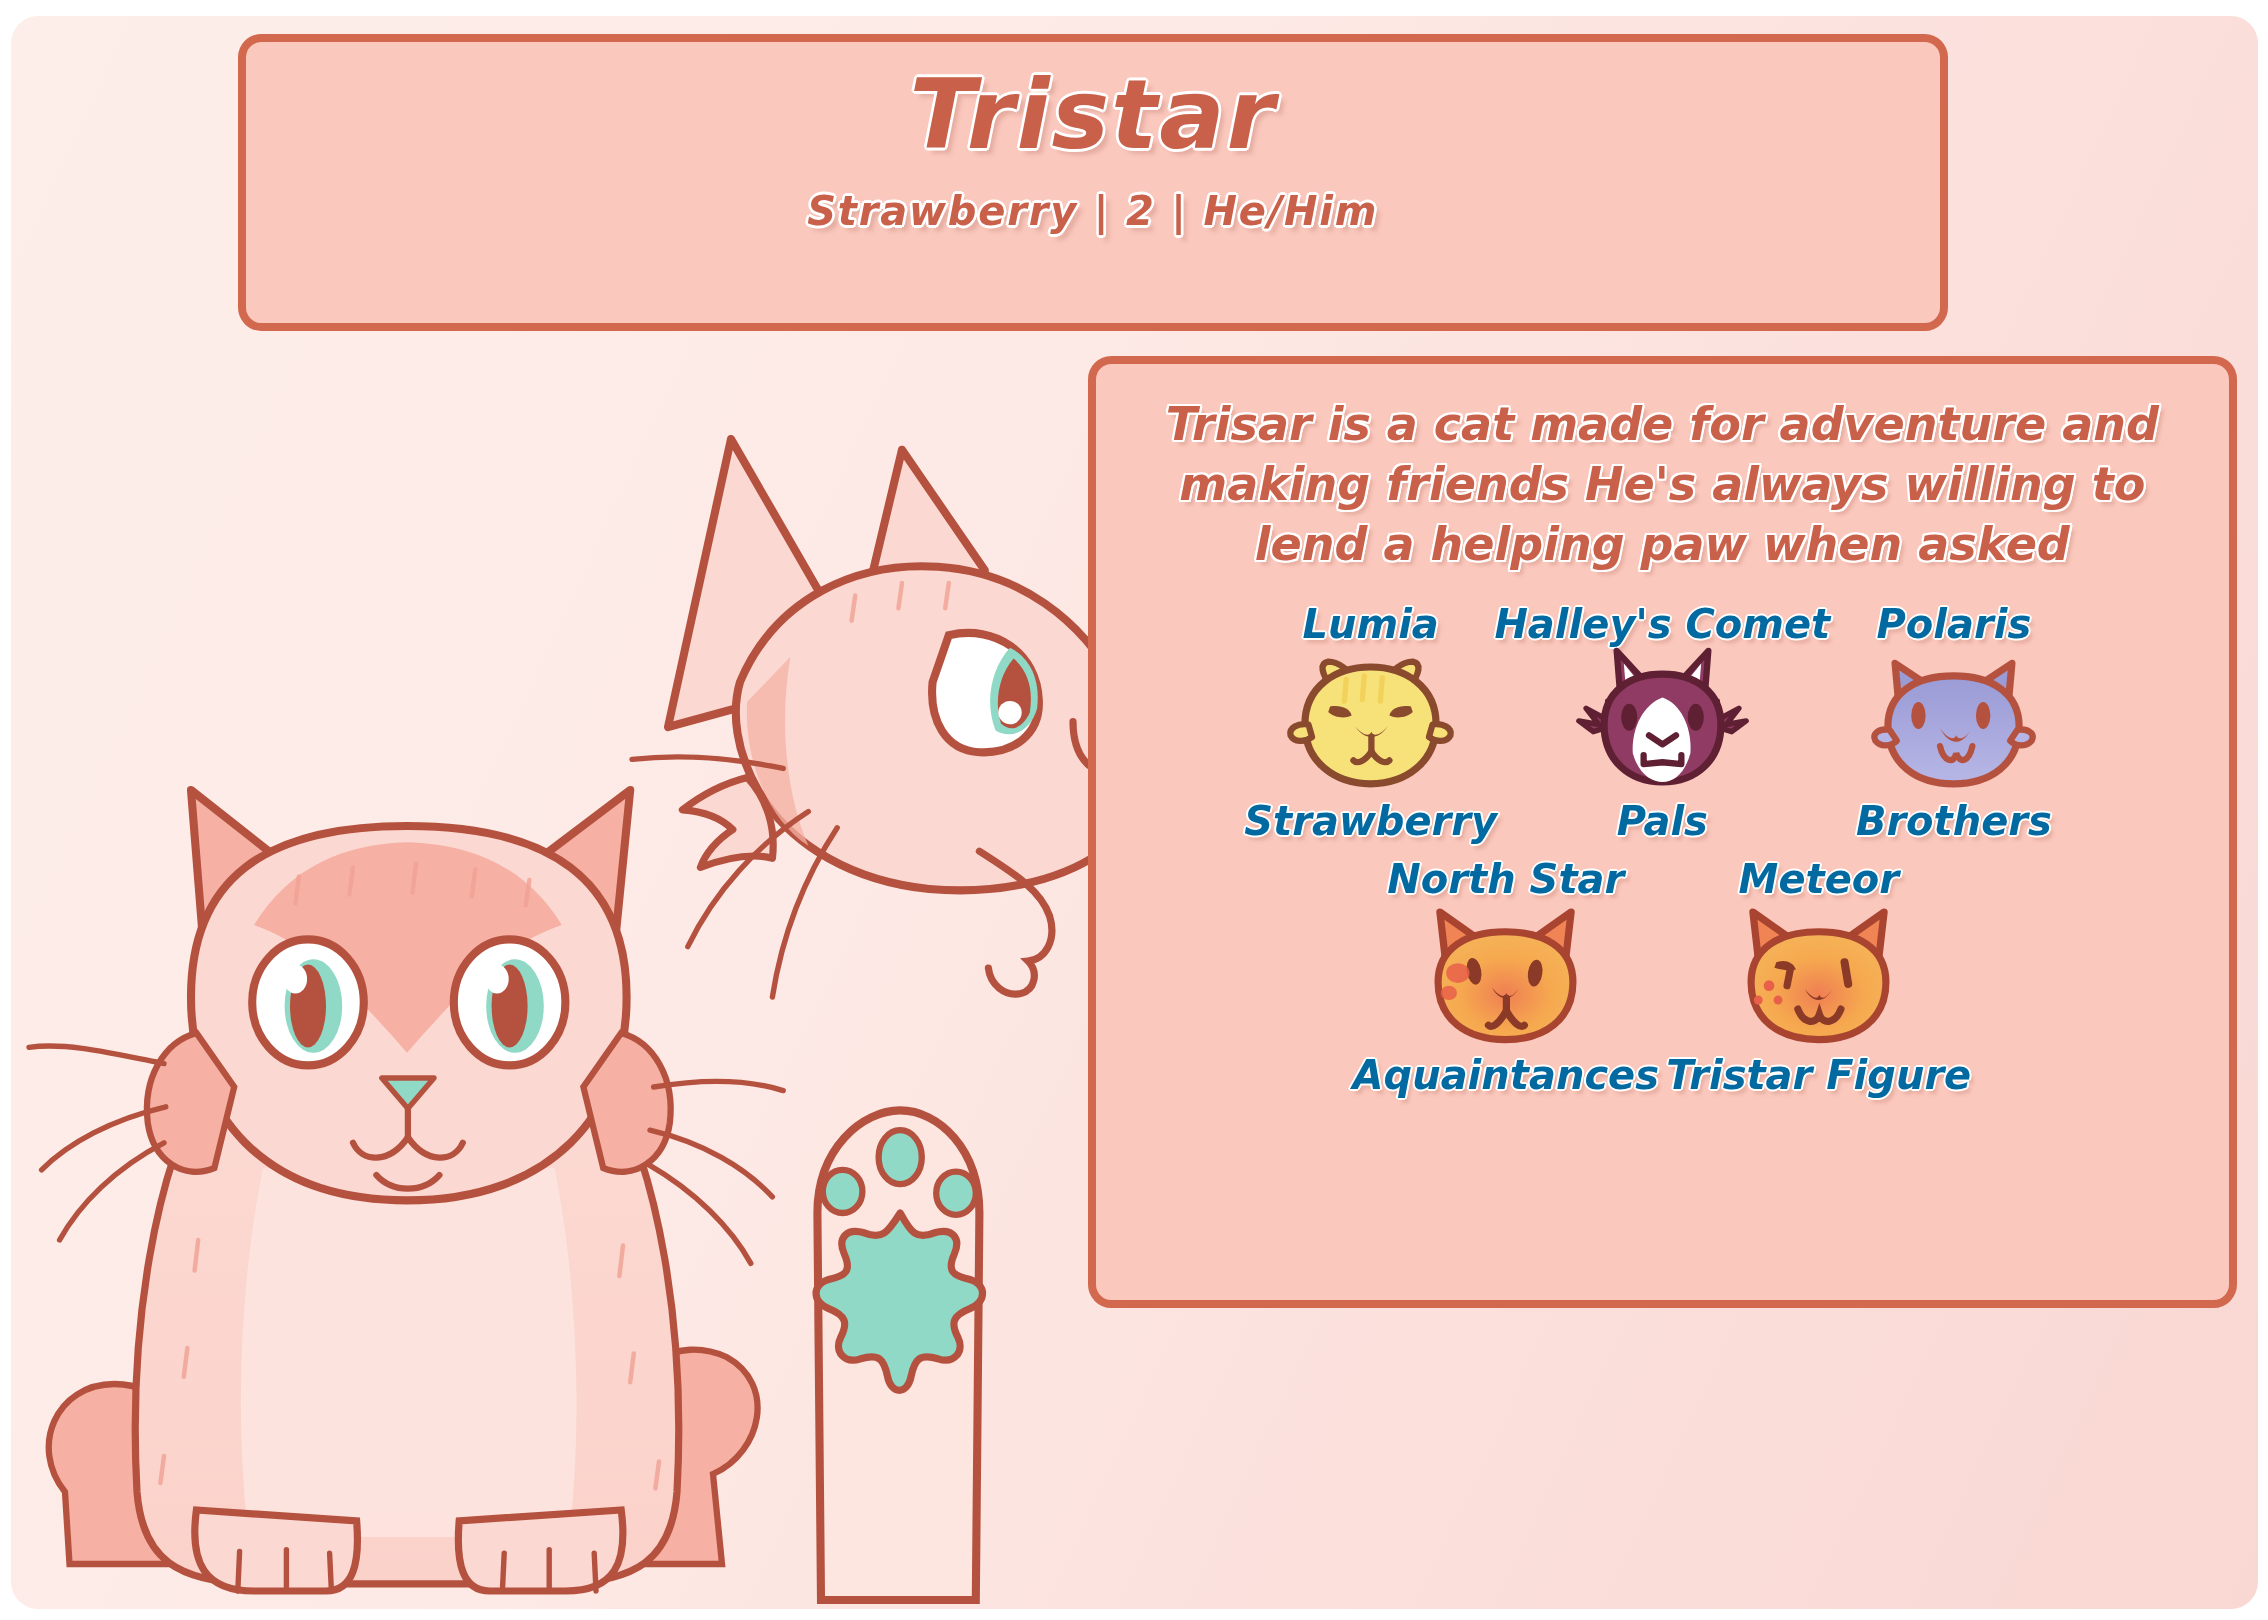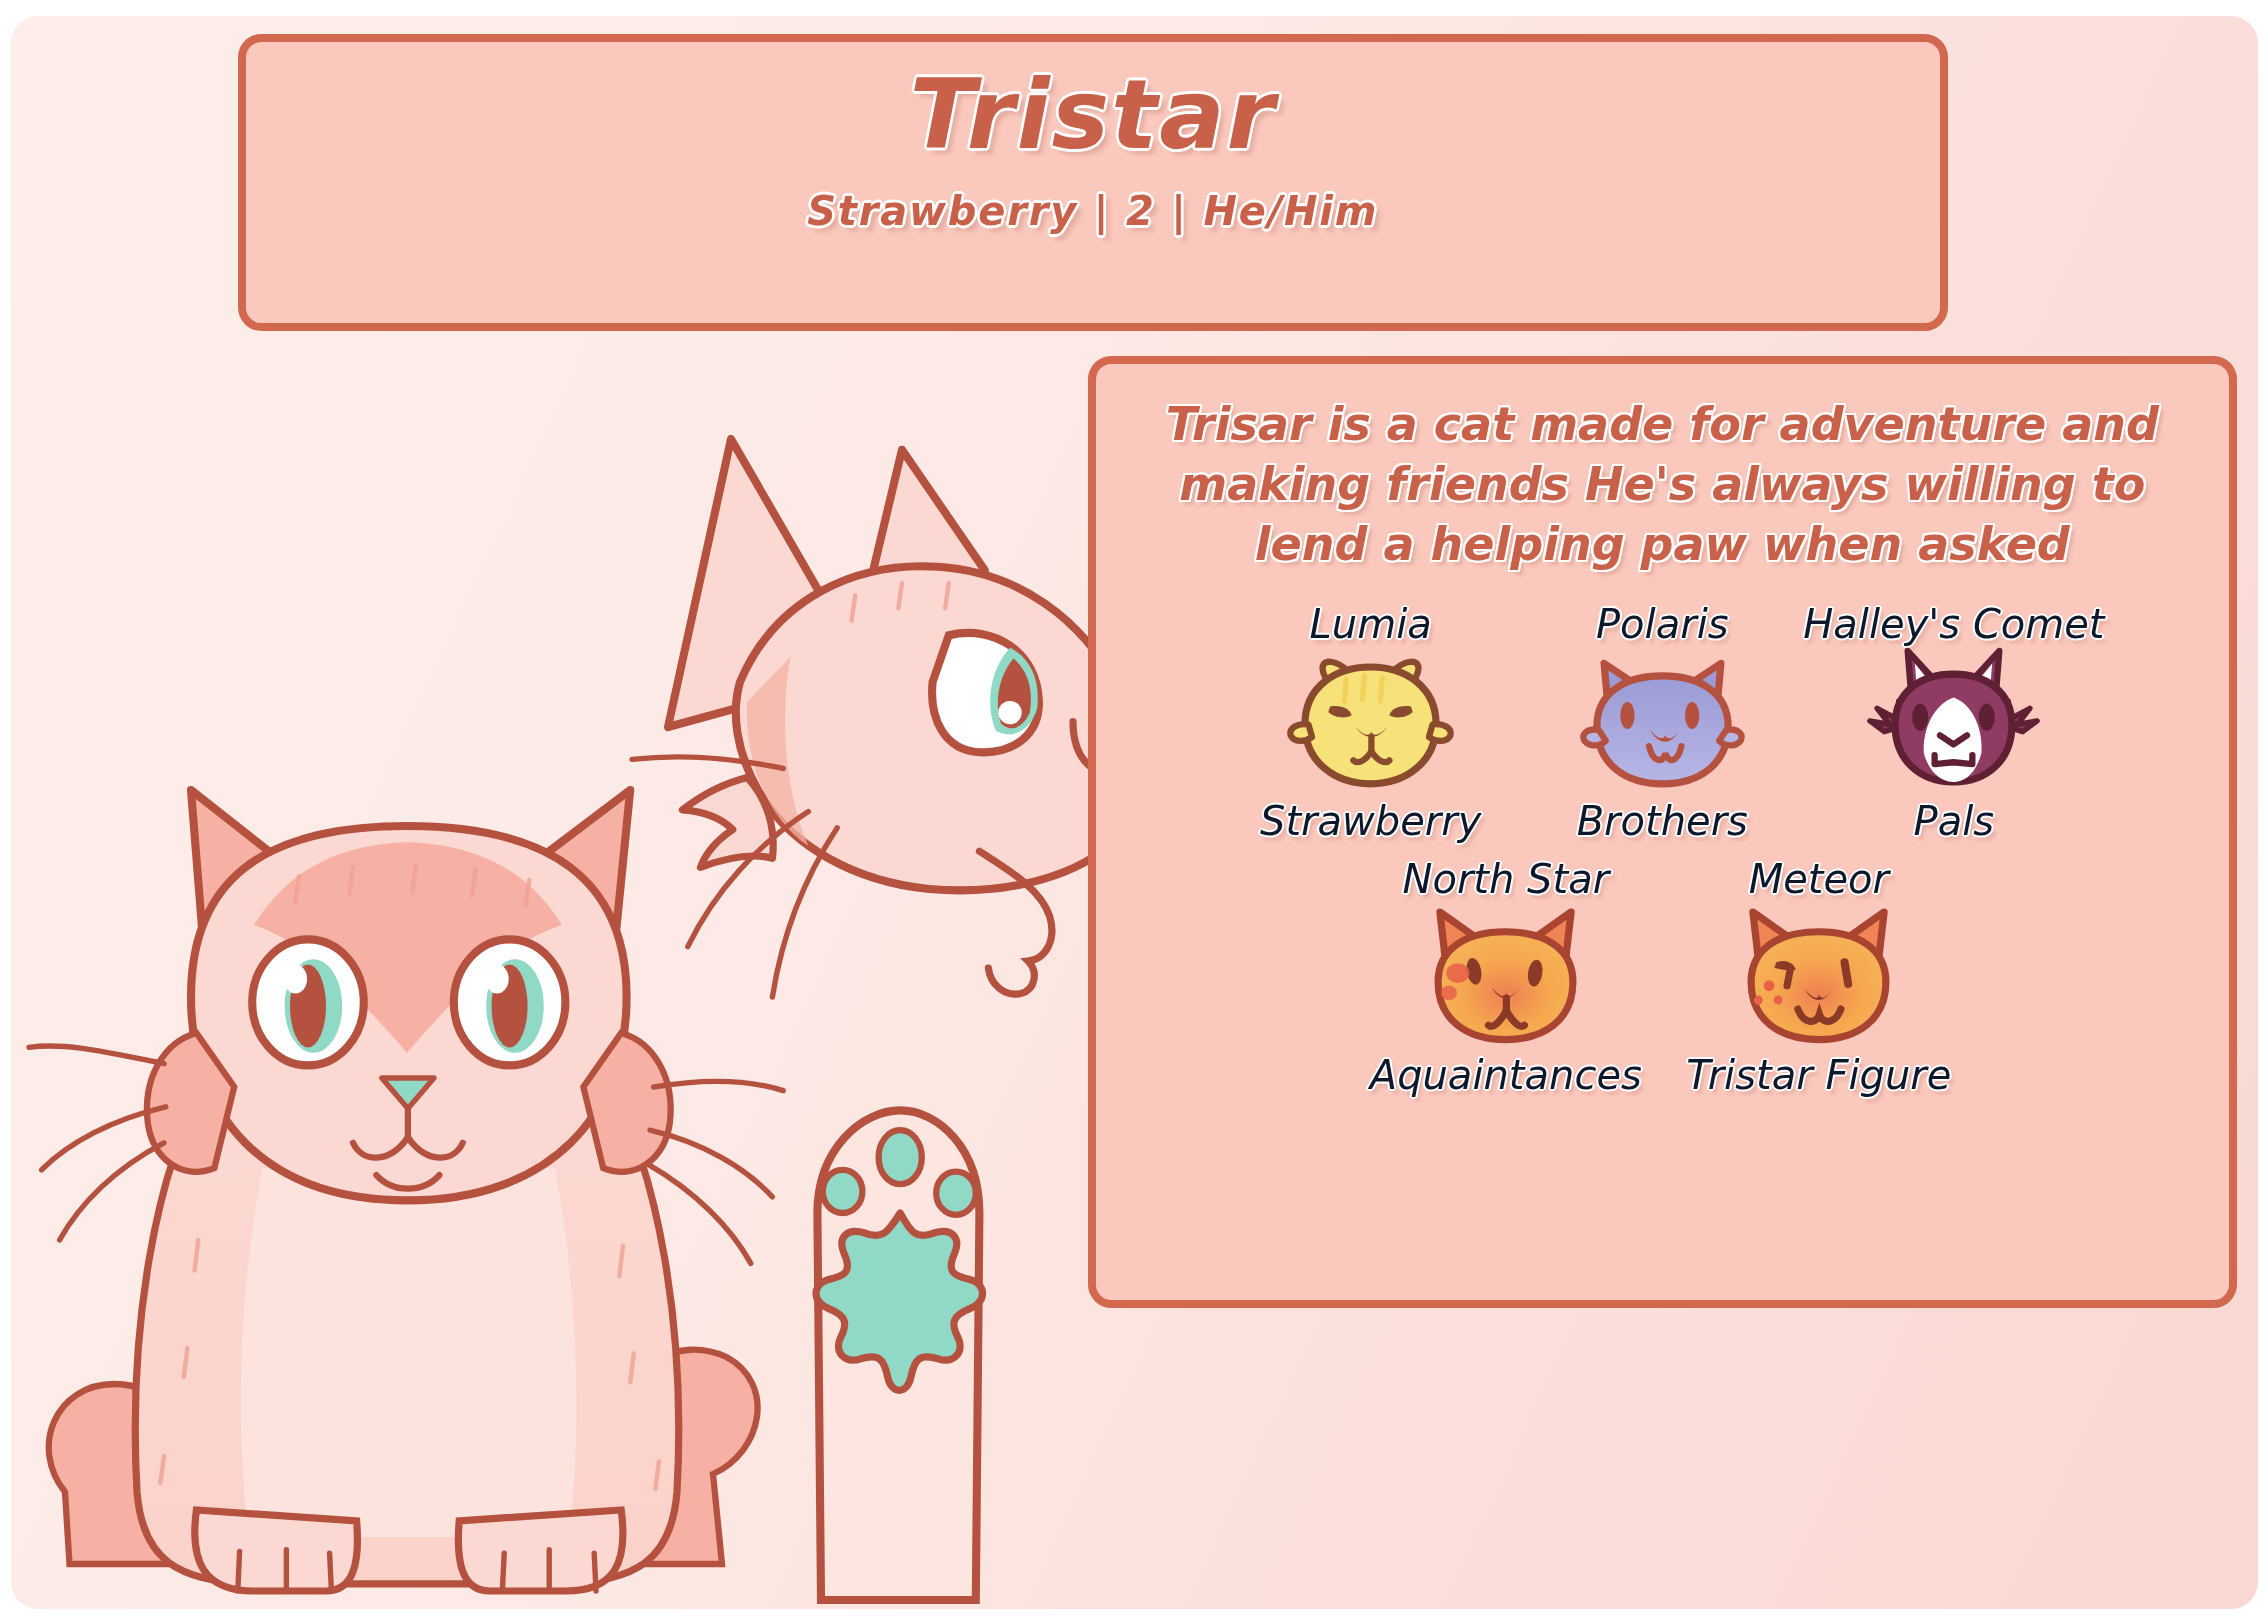--- a/index.html
+++ b/index.html
@@ -55,21 +55,21 @@
        4.5px 5.4px 3.6px rgba(180,110,95,.28);
   }
   #desc-body p{ margin:0 0 34px; }
 
   
   .rel-grid{ display:flex; justify-content:center; gap:21.6px; }
   #rel-row-1{ margin-top:-5.4px; }
   #rel-row-2{ margin-top:16px; gap:43px; }
   .rel-cell{ display:flex; flex-direction:column; align-items:center; width:270px; }
   .rel-name, .rel-relation{
-    color:#0f172a; font-style:italic; font-weight:normal; font-size:40px;
+    color:#0369a1; font-style:italic; font-weight:bold; font-size:40px;
     line-height:1.05; white-space:nowrap;
     text-shadow:
        2px 0 0 #fff, -2px 0 0 #fff, 0 2px 0 #fff, 0 -2px 0 #fff,
        1.4px 1.4px 0 #fff, -1.4px 1.4px 0 #fff, 1.4px -1.4px 0 #fff, -1.4px -1.4px 0 #fff,
        3.6px 4.5px 3.6px rgba(180,110,95,.28);
   }
   .rel-head{ width:171px; height:151px; margin:3.6px 0 1.8px; }
   .rel-relation{ margin-top:-1.8px; }
 
   
@@ -264,58 +264,58 @@
           <path d="M140 64 C128 62 118 66 116 74 C124 78 136 76 142 70 Z" fill="#8a4a2e"></path>
           <path d="M78 86 C86 96 94 98 96 92 C98 98 106 96 114 86 C104 102 88 102 78 86 Z" fill="#8a4a2e"></path>
           <path d="M96 98 L96 114" stroke="#8a4a2e" stroke-width="7" stroke-linecap="round"></path>
           <path d="M96 114 C88 126 80 128 76 124" stroke="#8a4a2e" stroke-width="7" fill="none" stroke-linecap="round"></path>
           <path d="M96 114 C104 126 112 128 116 124" stroke="#8a4a2e" stroke-width="7" fill="none" stroke-linecap="round"></path>
         </svg>
         <div class="rel-relation">Strawberry</div>
       </div>
 
       <div class="rel-cell">
+        <div class="rel-name">Halley's Comet</div>
+        <svg class="rel-head" viewBox="0 0 190 168">
+          <path d="M50 78 L44 2 L92 54 Z" fill="#8f3b63" stroke="#5e2032" stroke-width="7" stroke-linejoin="round"></path>
+          <path d="M140 78 L146 2 L98 54 Z" fill="#8f3b63" stroke="#5e2032" stroke-width="7" stroke-linejoin="round"></path>
+          <path d="M56 66 L52 16 L84 56 Z" fill="#ffffff"></path>
+          <path d="M134 66 L138 16 L106 56 Z" fill="#ffffff"></path>
+          <path d="M18 92 L2 80 L24 84 L10 66 L36 80 L34 58 L50 82 Z" fill="#8f3b63" stroke="#5e2032" stroke-width="6" stroke-linejoin="round"></path>
+          <path d="M172 92 L188 80 L166 84 L180 66 L154 80 L156 58 L140 82 Z" fill="#8f3b63" stroke="#5e2032" stroke-width="6" stroke-linejoin="round"></path>
+          <path d="M30 84 C30 48 58 28 95 28 C132 28 160 48 160 84 C160 124 132 148 95 148 C58 148 30 124 30 84 Z" fill="#8f3b63" stroke="#5e2032" stroke-width="8"></path>
+          <path d="M95 54 C118 62 128 92 126 116 C120 138 108 148 95 148 C82 148 68 138 62 116 C60 92 72 62 95 54 Z" fill="#ffffff"></path>
+          <ellipse cx="58" cy="76" rx="9" ry="15" fill="#5e2032"></ellipse>
+          <ellipse cx="132" cy="76" rx="9" ry="15" fill="#5e2032"></ellipse>
+          <path d="M80 96 L95 106 L110 96" stroke="#5e2032" stroke-width="7" fill="none" stroke-linecap="round" stroke-linejoin="round"></path>
+          <path d="M74 118 L74 128 L95 126 L116 128 L116 118" stroke="#5e2032" stroke-width="7" fill="none" stroke-linecap="round" stroke-linejoin="round"></path>
+        </svg>
+        <div class="rel-relation">Pals</div>
+      </div>
+
+      <div class="rel-cell">
         <div class="rel-name">Polaris</div>
         <svg class="rel-head" viewBox="0 0 190 168">
           <defs>
             <linearGradient id="polG" x1="0" y1="0" x2="0" y2="1">
               <stop offset="0%" stop-color="#9b9bd6"></stop>
                 <stop offset="100%" stop-color="#b6b6e6"></stop>
             </linearGradient>
           </defs>
           <path d="M34 60 L30 16 L72 44 Z" fill="#9b9bd6" stroke="#b5523f" stroke-width="8" stroke-linejoin="round"></path>
           <path d="M156 60 L160 16 L118 44 Z" fill="#9b9bd6" stroke="#b5523f" stroke-width="8" stroke-linejoin="round"></path>
           <path d="M22 86 C22 48 54 30 95 30 C136 30 168 48 168 86 C168 128 136 150 95 150 C54 150 22 128 22 86 Z" fill="url(#polG)" stroke="#b5523f" stroke-width="8"></path>
           <path d="M24 90 C12 88 4 94 8 102 C14 110 26 108 32 102 Z" fill="#b6b6e6" stroke="#b5523f" stroke-width="7" stroke-linejoin="round"></path>
           <path d="M166 90 C178 88 186 94 182 102 C176 110 164 108 158 102 Z" fill="#b6b6e6" stroke="#b5523f" stroke-width="7" stroke-linejoin="round"></path>
           <ellipse cx="56" cy="74" rx="8" ry="15" fill="#b5523f"></ellipse>
           <ellipse cx="128" cy="74" rx="8" ry="15" fill="#b5523f"></ellipse>
           <path d="M80 88 C88 100 96 102 98 96 C100 102 108 100 114 90 C104 108 90 108 80 88 Z" fill="#b5523f"></path>
           <path d="M80 108 C84 126 96 128 98 116 C102 128 112 126 116 108" stroke="#b5523f" stroke-width="7" fill="none" stroke-linecap="round"></path>
         </svg>
         <div class="rel-relation">Brothers</div>
-      </div>
-
-      <div class="rel-cell">
-        <div class="rel-name">Halley's Comet</div>
-        <svg class="rel-head" viewBox="0 0 190 168">
-          <path d="M50 78 L44 2 L92 54 Z" fill="#8f3b63" stroke="#5e2032" stroke-width="7" stroke-linejoin="round"></path>
-          <path d="M140 78 L146 2 L98 54 Z" fill="#8f3b63" stroke="#5e2032" stroke-width="7" stroke-linejoin="round"></path>
-          <path d="M56 66 L52 16 L84 56 Z" fill="#ffffff"></path>
-          <path d="M134 66 L138 16 L106 56 Z" fill="#ffffff"></path>
-          <path d="M18 92 L2 80 L24 84 L10 66 L36 80 L34 58 L50 82 Z" fill="#8f3b63" stroke="#5e2032" stroke-width="6" stroke-linejoin="round"></path>
-          <path d="M172 92 L188 80 L166 84 L180 66 L154 80 L156 58 L140 82 Z" fill="#8f3b63" stroke="#5e2032" stroke-width="6" stroke-linejoin="round"></path>
-          <path d="M30 84 C30 48 58 28 95 28 C132 28 160 48 160 84 C160 124 132 148 95 148 C58 148 30 124 30 84 Z" fill="#8f3b63" stroke="#5e2032" stroke-width="8"></path>
-          <path d="M95 54 C118 62 128 92 126 116 C120 138 108 148 95 148 C82 148 68 138 62 116 C60 92 72 62 95 54 Z" fill="#ffffff"></path>
-          <ellipse cx="58" cy="76" rx="9" ry="15" fill="#5e2032"></ellipse>
-          <ellipse cx="132" cy="76" rx="9" ry="15" fill="#5e2032"></ellipse>
-          <path d="M80 96 L95 106 L110 96" stroke="#5e2032" stroke-width="7" fill="none" stroke-linecap="round" stroke-linejoin="round"></path>
-          <path d="M74 118 L74 128 L95 126 L116 128 L116 118" stroke="#5e2032" stroke-width="7" fill="none" stroke-linecap="round" stroke-linejoin="round"></path>
-        </svg>
-        <div class="rel-relation">Pals</div>
       </div>
 
     </div>
 
     <div class="rel-grid" id="rel-row-2">
 
       <div class="rel-cell">
         <div class="rel-name">North Star</div>
         <svg class="rel-head" viewBox="0 0 190 168">
           <defs>

